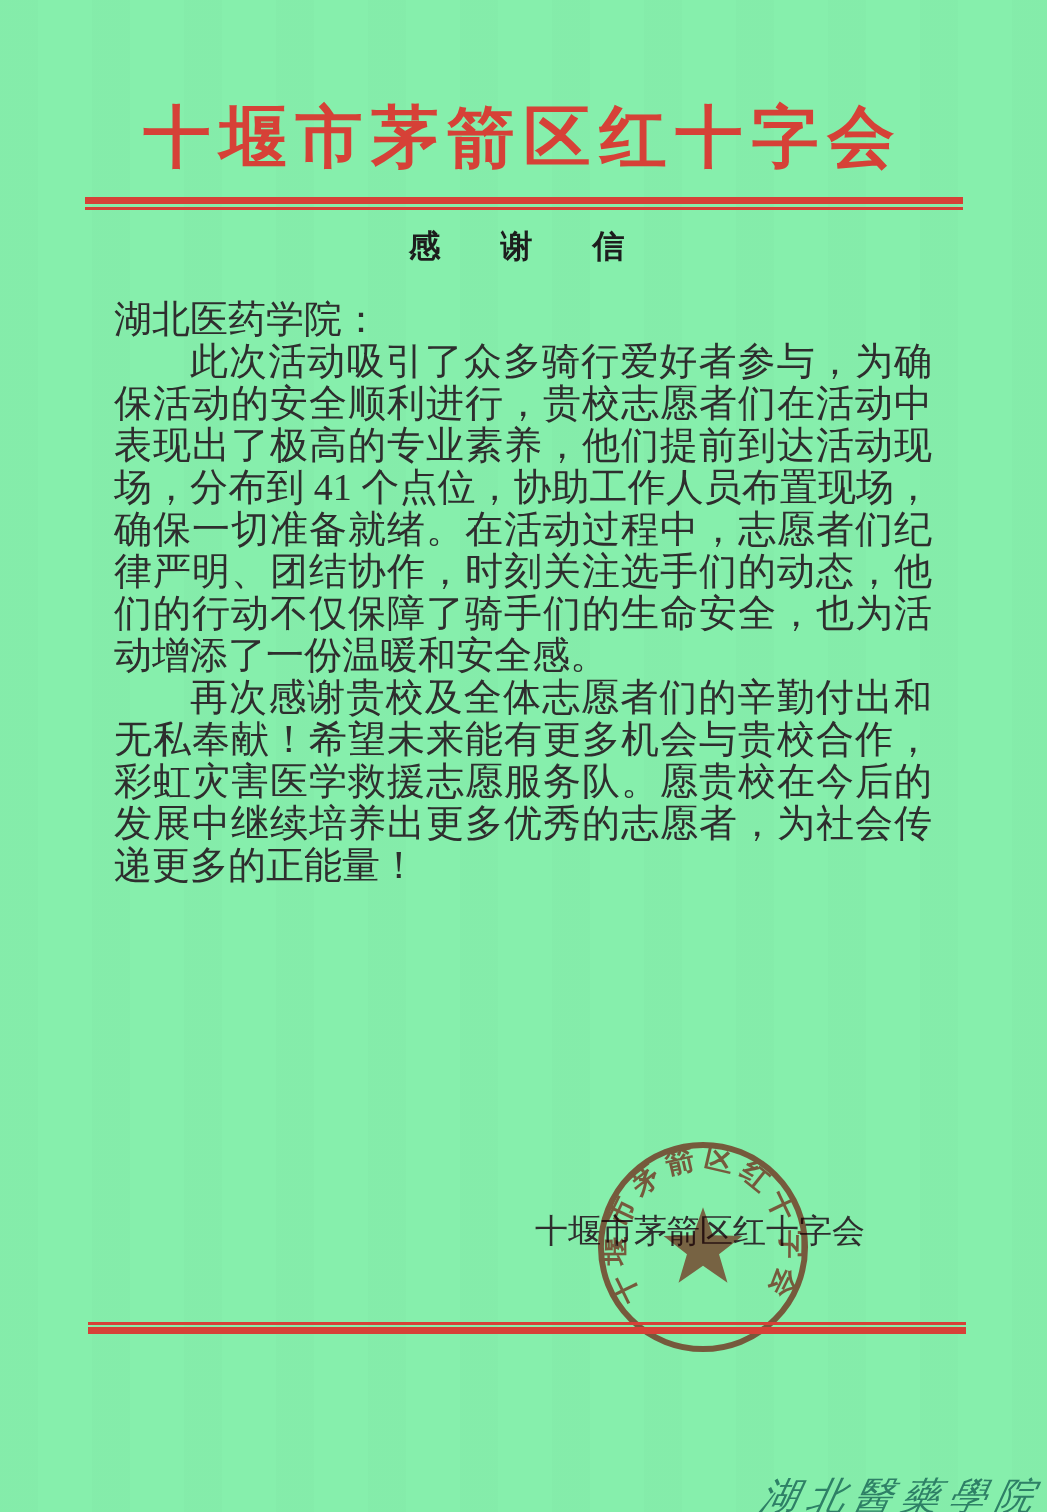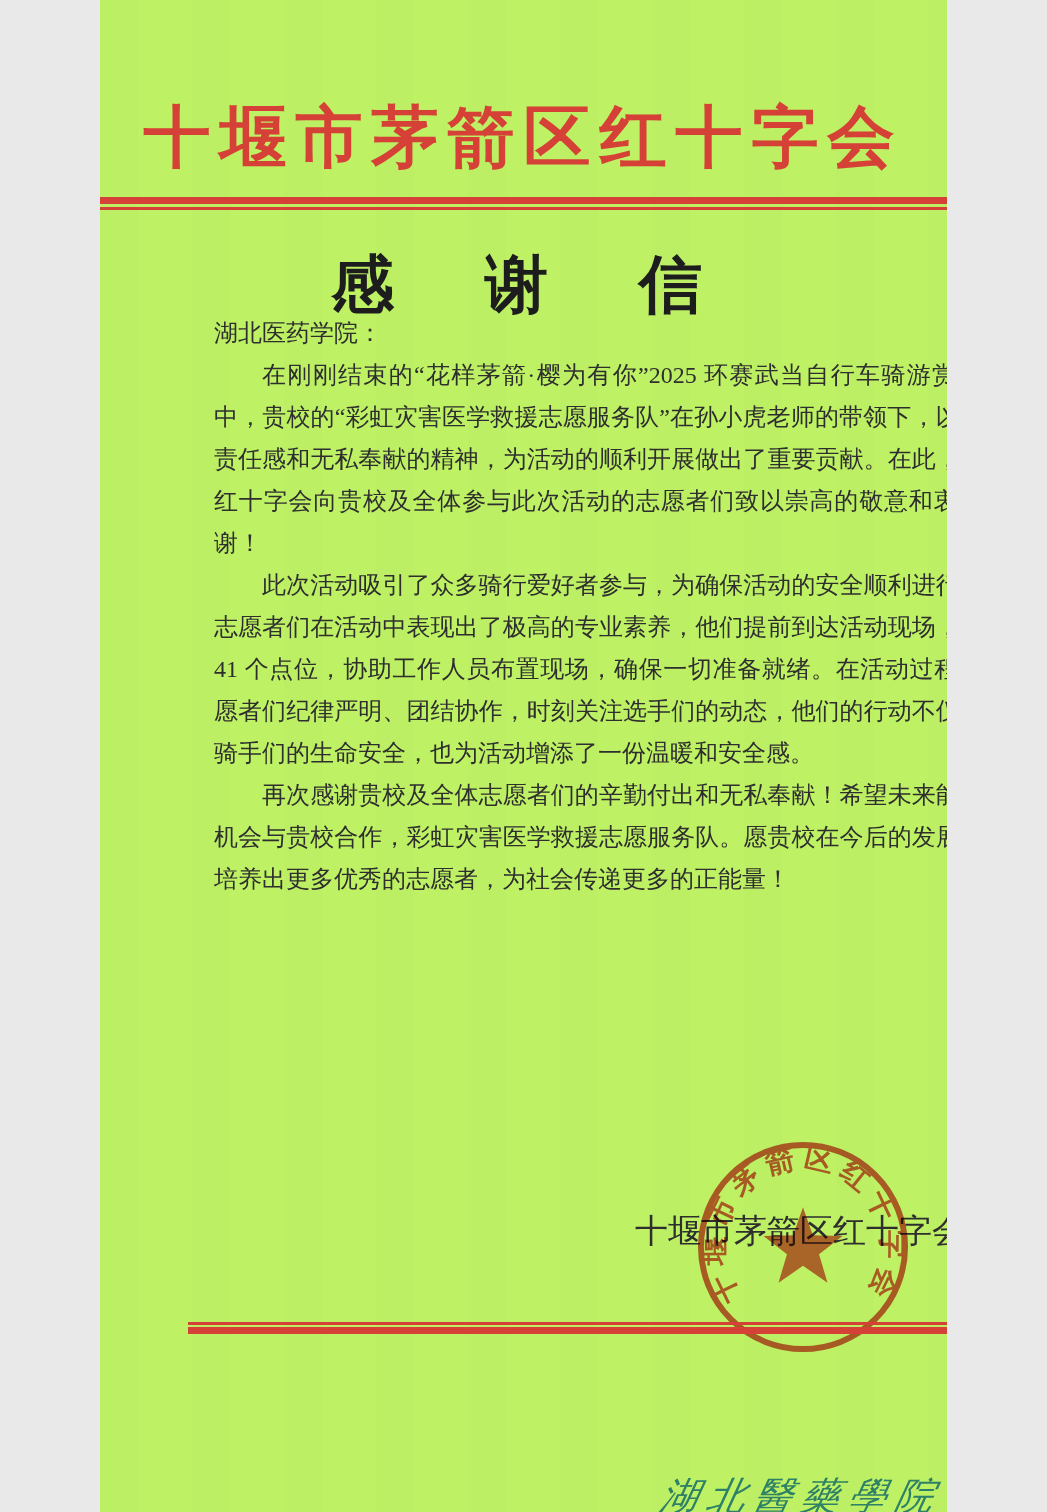--- a/index.html
+++ b/index.html
@@ -1,20 +1,20 @@
 <!DOCTYPE html>
 <html><head>
 <meta charset="utf-8">
 <style>
   html,body{margin:0;padding:0;background:#e9e9e9;}
   .page{
     position:relative;
-    width:847px;height:1512px;
+    width:1047px;height:1512px;
     margin:0 auto;
-    background:#bef264;
+    background:#86efac;
     overflow:hidden;
     font-family:"Liberation Serif","DejaVu Serif",serif;
     color:#2b2b2b;
   }
   
   .page::before{
     content:"";position:absolute;inset:0;pointer-events:none;
     background:repeating-linear-gradient(90deg,rgba(0,0,0,0.012) 0 38px,rgba(0,0,0,0) 38px 92px);
   }
   .letterhead{position:absolute;top:92px;left:0;width:100%;text-align:center;}
@@ -23,28 +23,28 @@
     font-size:67px;font-weight:bold;
     color:#d64137;
     letter-spacing:9px;
     font-family:"Liberation Serif","DejaVu Serif",serif;
   }
   .head-rule{width:878px;margin:14px auto 0;}
   .head-rule .thick{height:7px;background:#d64137;}
   .head-rule .gap{height:3px;background:transparent;}
   .head-rule .thin{height:3px;background:#d64137;}
   .letter-title{
-    margin:32px 0 0;
-    font-size:63px;font-weight:bold;color:#1d1d1d;
+    margin:15px 0 0;
+    font-size:32px;font-weight:bold;color:#1d1d1d;
     letter-spacing:14px;
     font-family:"Liberation Sans","DejaVu Sans",sans-serif;
   }
   .body-text{
-    position:absolute;top:312px;left:114px;width:818px;
-    font-size:24px;line-height:42px;
+    position:absolute;top:298px;left:114px;width:818px;
+    font-size:38px;line-height:42px;
     text-align:justify;
     color:#2e2e2e;
   }
   .body-text p{margin:0;text-indent:2em;}
   .body-text p.salutation{text-indent:0;}
   .signature-block{
     position:absolute;top:1204px;left:440px;width:520px;
     text-align:center;
     font-size:33px;color:#2e2e2e;
     line-height:54px;
@@ -80,21 +80,20 @@
     <div class="head-rule">
       <div class="thick"></div>
       <div class="gap"></div>
       <div class="thin"></div>
     </div>
     <h2 class="letter-title">感　谢　信</h2>
   </header>
 
   <main class="body-text">
     <p class="salutation">湖北医药学院：</p>
-    <p>在刚刚结束的“花样茅箭·樱为有你”2025 环赛武当自行车骑游赏樱活动中，贵校的“彩虹灾害医学救援志愿服务队”在孙小虎老师的带领下，以高度的责任感和无私奉献的精神，为活动的顺利开展做出了重要贡献。在此，茅箭区红十字会向贵校及全体参与此次活动的志愿者们致以崇高的敬意和衷心的感谢！</p>
     <p>此次活动吸引了众多骑行爱好者参与，为确保活动的安全顺利进行，贵校志愿者们在活动中表现出了极高的专业素养，他们提前到达活动现场，分布到 41 个点位，协助工作人员布置现场，确保一切准备就绪。在活动过程中，志愿者们纪律严明、团结协作，时刻关注选手们的动态，他们的行动不仅保障了骑手们的生命安全，也为活动增添了一份温暖和安全感。</p>
     <p>再次感谢贵校及全体志愿者们的辛勤付出和无私奉献！希望未来能有更多机会与贵校合作，彩虹灾害医学救援志愿服务队。愿贵校在今后的发展中继续培养出更多优秀的志愿者，为社会传递更多的正能量！</p>
   </main>
 
   <div class="signature-block">
     <div>十堰市茅箭区红十字会</div>
   </div>
 
   <svg class="seal" viewBox="0 0 220 220" xmlns="http://www.w3.org/2000/svg">
     <defs>

